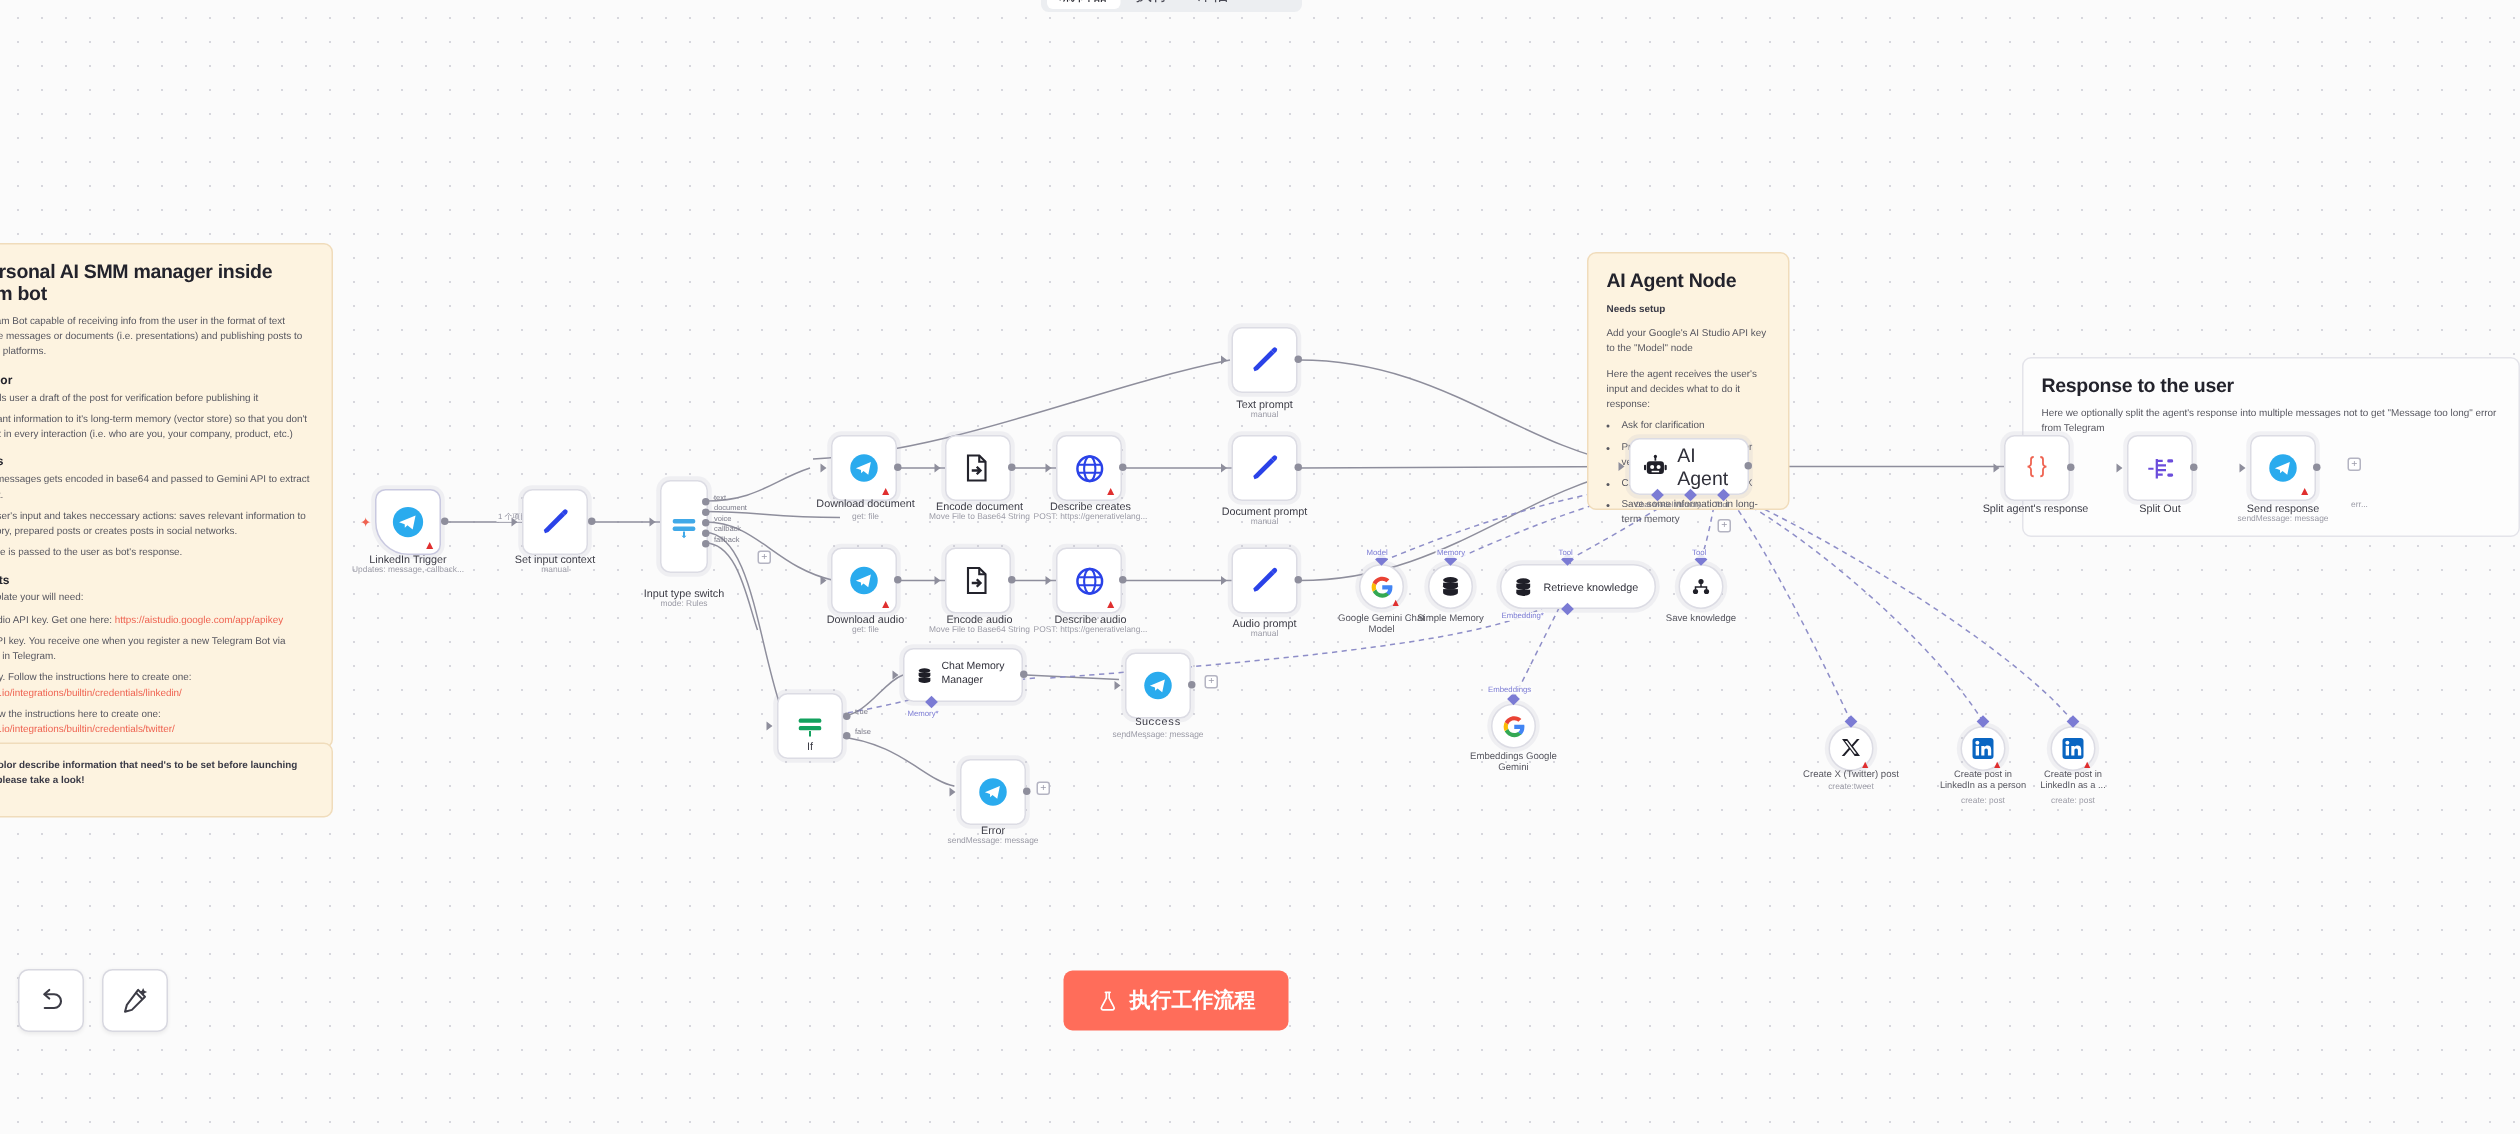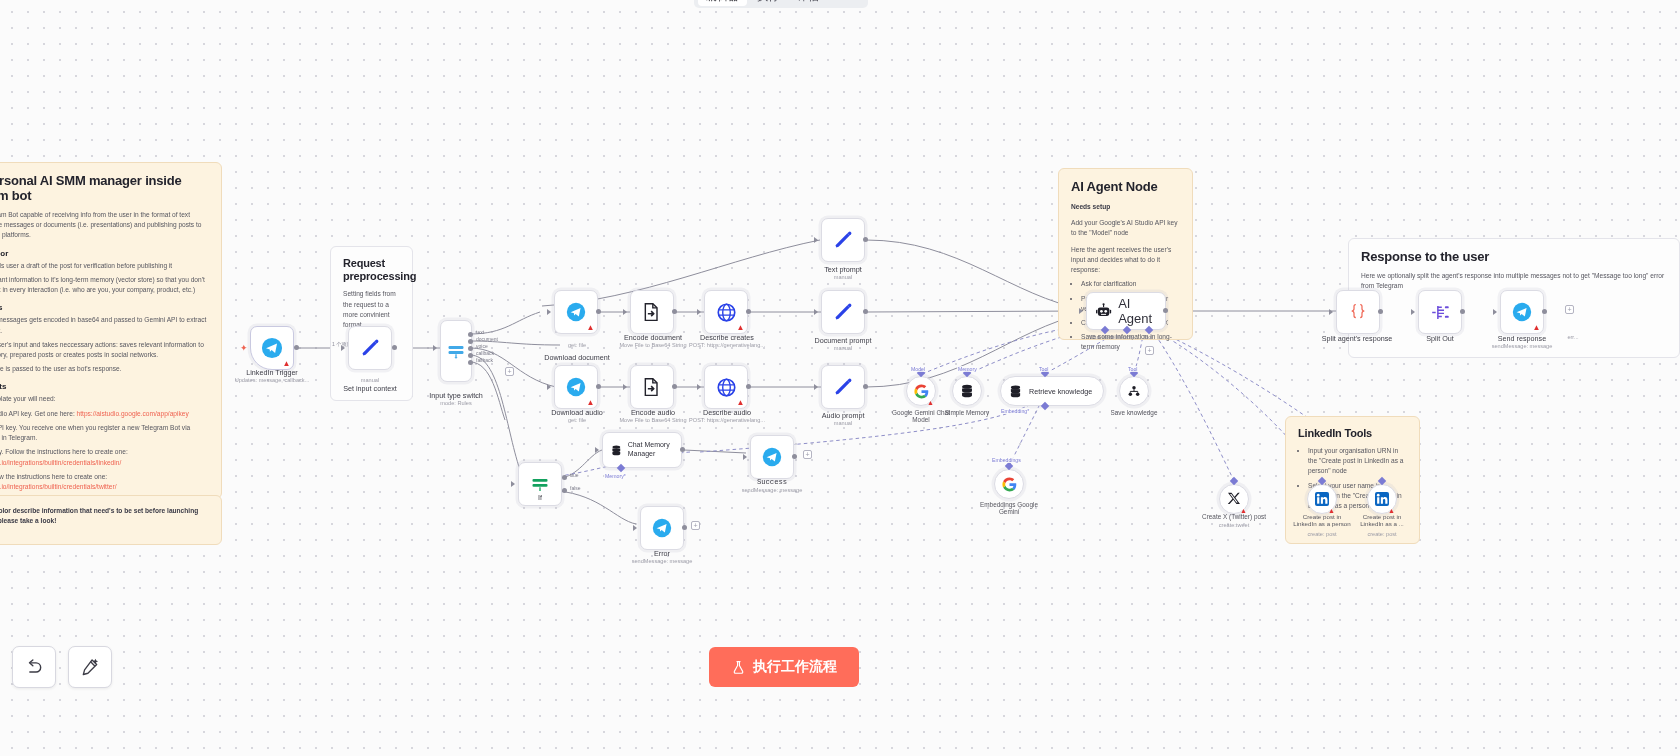--- a/index.html
+++ b/index.html
@@ -250,51 +250,40 @@
       <span class="lnk">https://docs.n8n.io/integrations/builtin/credentials/twitter/</span>
     </p>
 
   </div>
 
   <div class="sticky" style="left:-60px; top:495px; width:282px; height:50px;">
     <p style="font-weight:700; color:#3a3a46; font-size:6.6px;">Notes of this color describe information that need's to be set before launching the template - please take a look!</p>
   </div>
 
 
-  <div class="sticky white" style="left:330px; top:246px; width:83px; height:155px;">
-    <h2 style="font-size:11px; line-height:1.15;">Request preprocessing</h2>
-    <p>Setting fields from the request to a more convinient format</p>
-  </div>
 
 
   <div class="sticky" style="left:1058px; top:168px; width:135px; height:172px;">
     <h2>AI Agent Node</h2>
     <p style="font-weight:700; color:#3a3a46; margin-top:8px;">Needs setup</p>
     <p style="margin-top:6px;">Add your Google's AI Studio API key to the "Model" node</p>
     <p style="margin-top:6px;">Here the agent receives the user's input and decides what to do it response:</p>
     <ul>
       <li>Ask for clarification</li>
       <li>Prepare the post and send for verification</li>
       <li>Create a post in LinkedIn or X</li>
       <li>Save some information in long-term memory</li>
     </ul>
   </div>
 
   <div class="sticky white" style="left:1348px; top:238px; width:332px; height:120px;">
     <h2>Response to the user</h2>
     <p style="margin-top:6px;">Here we optionally split the agent's response into multiple messages not to get "Message too long" error from Telegram</p>
   </div>
 
-  <div class="sticky" style="left:1285px; top:416px; width:135px; height:128px;">
-    <h2 style="font-size:11px;">LinkedIn Tools</h2>
-    <ul style="margin-top:6px;">
-      <li>Input your organisation URN in the "Create post in LinkedIn as a person" node</li>
-      <li>Select your user name in LinkedIn in the "Create a post in LinkedIn as a person"</li>
-    </ul>
-  </div>
 
   <div class="node" style="left:250px; top:326px; border-radius:7px 7px 7px 22px; border-color:#c9c9e0;">
     <svg class="ic" width="22" height="22" viewBox="0 0 24 24">
       <circle cx="12" cy="12" r="11" fill="#2AABEE"></circle>
       <path d="M5.5 12.2 L17.5 7.2 L15.4 17.4 L11.6 14.3 L9.7 16.2 L9.6 13.6 Z" fill="#fff"></path>
     </svg>
     <span class="warn">▲</span>
   </div>
   <div style="position:absolute;left:240px;top:343px;color:#ef6351;font-size:9px;">✦</div>
   <div class="node-label" style="left:272px; top:368px;">LinkedIn Trigger</div>
@@ -303,21 +292,21 @@
   <div class="edge-label" style="left:331px; top:341px;">1 个项目</div>
 
   <div class="node" style="left:348px; top:326px;">
     <svg class="ic" width="20" height="20" viewBox="0 0 24 24">
       <path d="M3 18.3 L4 21 L6.7 20 L20 6.7 L17.3 4 Z" fill="#2a42e8"></path>
       <path d="M17.3 4 L20 6.7 L21.6 5.1 A1.8 1.8 0 0 0 21.6 2.6 L21.4 2.4 A1.8 1.8 0 0 0 18.9 2.4 Z" fill="#2a42e8"></path>
     </svg>
   </div>
   <div class="arrowin" style="left:341px; top:345px;"></div>
   <div class="port" style="left:392px; top:345px;"></div>
-  <div class="node-label" style="left:370px; top:368px;margin-top:16px;">Set input context</div>
+  <div class="node-label" style="left:370px; top:368px;">Set input context</div>
   <div class="node-sub" style="left:370px; top:377px;">manual</div>
 
   <div class="node" style="left:440px; top:326px; width:32px; height:62px; top:320px;">
     <svg class="ic" width="20" height="20" viewBox="0 0 24 24">
       <rect x="3" y="6" width="18" height="3.6" rx="1.4" fill="#41a9e8"></rect>
       <rect x="3" y="12" width="18" height="3.6" rx="1.4" fill="#41a9e8"></rect>
       <path d="M11.2 16 h1.6 v4 h-1.6z M12 21.4 l-2-2h4z" fill="#41a9e8"></path>
     </svg>
   </div>
   <div class="arrowin" style="left:433px; top:345px;"></div>
@@ -337,21 +326,21 @@
 
   <div class="node" style="left:554px; top:290px;">
     <svg class="ic" width="20" height="20" viewBox="0 0 24 24">
       <circle cx="12" cy="12" r="11" fill="#2AABEE"></circle>
       <path d="M5.5 12.2 L17.5 7.2 L15.4 17.4 L11.6 14.3 L9.7 16.2 L9.6 13.6 Z" fill="#fff"></path>
     </svg>
     <span class="warn">▲</span>
   </div>
   <div class="arrowin" style="left:547px; top:309px;"></div>
   <div class="port" style="left:596px; top:309px;"></div>
-  <div class="node-label" style="left:577px; top:353px;">Download document</div>
+  <div class="node-label" style="left:577px; top:331px;">Download document</div>
   <div class="node-sub" style="left:577px; top:342px;">get: file</div>
 
   <div class="node" style="left:630px; top:290px;">
     <svg class="ic" width="20" height="20" viewBox="0 0 24 24">
       <path d="M4 2 h9 l5 5 v15 H4z" fill="#fff" stroke="#23232c" stroke-width="1.7"></path>
       <path d="M13 2 v5 h5" fill="none" stroke="#23232c" stroke-width="1.7"></path>
       <path d="M7 14 h7 M11 11 l3 3 -3 3" fill="none" stroke="#23232c" stroke-width="1.9"></path>
     </svg>
   </div>
   <div class="arrowin" style="left:623px; top:309px;"></div>

